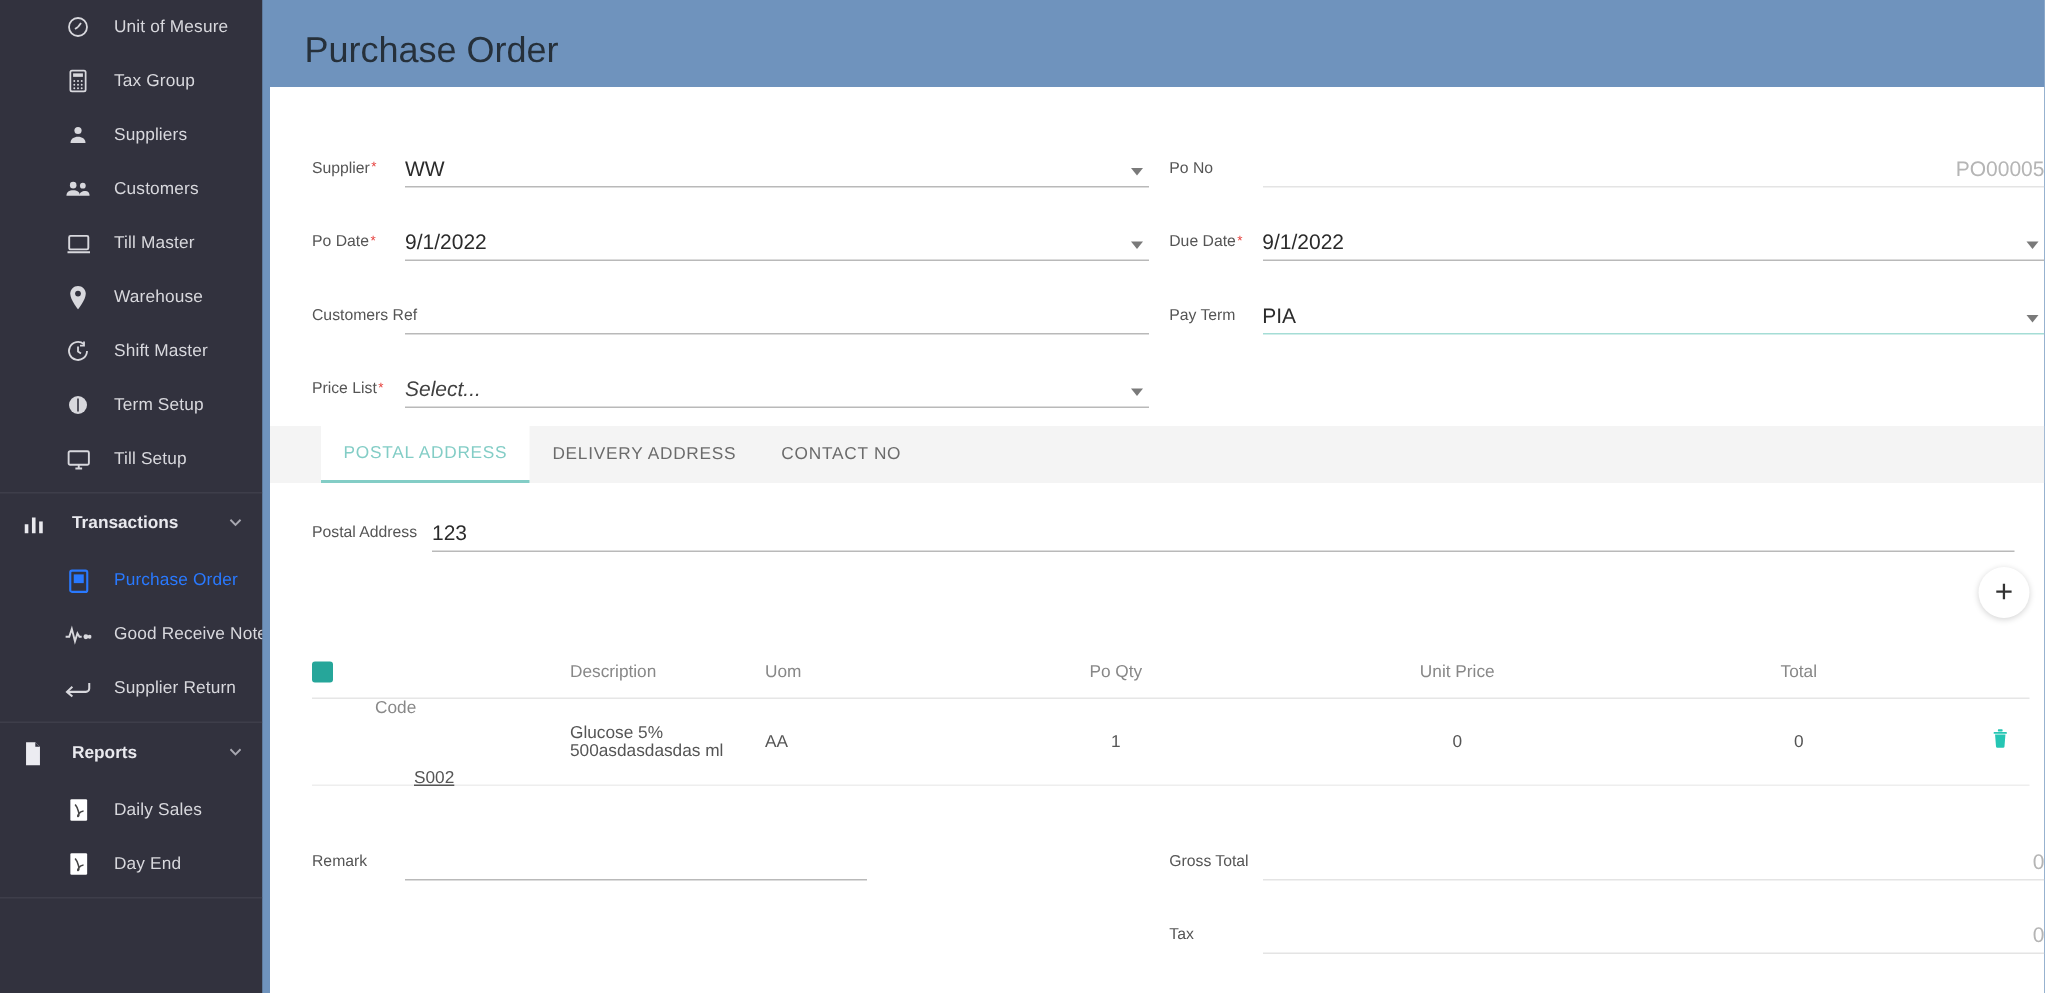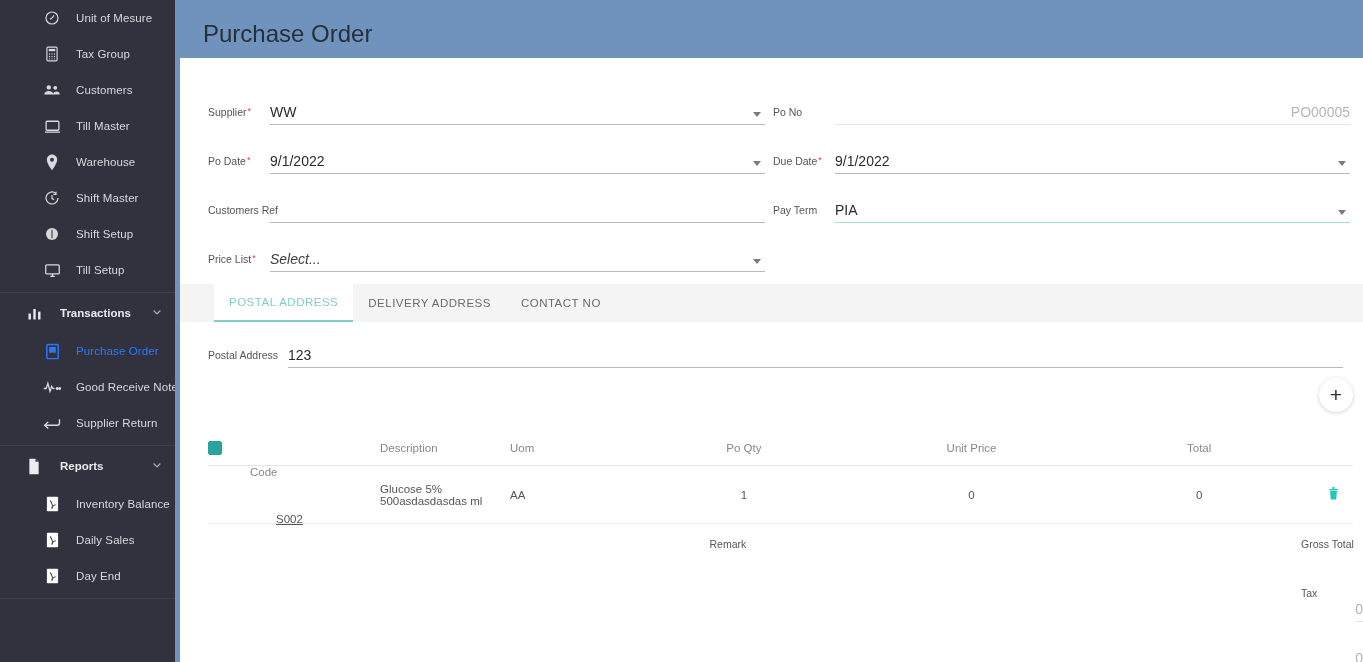--- a/index.html
+++ b/index.html
@@ -38,21 +38,21 @@
     margin-right: 14px;
     display: flex; align-items: center; justify-content: center;
     flex: 0 0 20px;
   }
   .sb-item svg { display: block; }
   .sb-item.active { color: #2979ff; }
   .sb-head {
     display: flex;
     align-items: center;
     height: 40px;
-    padding-left: 24px;
+    padding-left: 12px;
     padding-right: 12px;
     color: #e9e9ee;
     font-size: 11.5px;
     font-weight: bold;
     cursor: pointer;
     justify-content: space-between;
   }
   .sb-head .ic { width: 20px; margin-right: 16px; display:flex; align-items:center; justify-content:center; flex:0 0 20px;}
   .sb-head .chev { margin-left: auto; opacity: .75; }
 
@@ -73,21 +73,21 @@
     line-height: 36px;
   }
   .card {
     background: #fff;
     margin-left: 5px;
     min-height: 604px;
     position: relative;
   }
 
   
-  .form-area { padding: 18px 13px 0 0; }
+  .form-area { padding: 18px 0 0 0; }
   .frow { display: flex; }
   .fcol { width: 50%; display: flex; align-items: flex-end; padding: 0 0 0 28px; height: 49px; }
   .fcol.right { padding-left: 8px; }
   .flabel {
     font-size: 10.5px;
     color: #555;
     width: 62px;
     flex: 0 0 62px;
     text-align: left;
     padding-bottom: 7px;
@@ -185,21 +185,21 @@
   .trow .c-code, .trow .c-desc, .trow .c-uom { color: #555; }
   .trow .c-code { padding-left: 26px; text-decoration: underline; }
   .trow .c-qty, .trow .c-price, .trow .c-total { color: #555; }
   .desc-l2 { display: block; }
   .trash { color: #26c6b4; font-size: 13px; cursor: pointer; }
 
   
   .bottom { display: flex; padding-top: 14px; }
   .bleft { width: 50%; padding-left: 28px; }
   .bright { width: 50%; padding-left: 8px; }
-  .brow { display: flex; align-items: flex-end; height: 49px; flex-direction: column; }
+  .brow { display: flex; align-items: flex-end; height: 49px; }
   .brow .flabel { width: 62px; flex: 0 0 62px; }
   .bleft .fctrl { max-width: 308px; }
 </style>
 </head>
 <body>
 
 <div class="app">
 
   <div class="sidebar">
 
@@ -228,20 +228,29 @@
               <circle cx="9" cy="14.4" r=".9" fill="#d8d8dd" stroke="none"></circle>
               <circle cx="12.4" cy="14.4" r=".9" fill="#d8d8dd" stroke="none"></circle>
               <circle cx="5.6" cy="17.6" r=".9" fill="#d8d8dd" stroke="none"></circle>
               <circle cx="9" cy="17.6" r=".9" fill="#d8d8dd" stroke="none"></circle>
               <circle cx="12.4" cy="17.6" r=".9" fill="#d8d8dd" stroke="none"></circle>
             </svg>
           </span>
         <span>Tax Group</span>
       </div>
 
+      <div class="sb-item">
+        <span class="ic">
+            <svg width="16" height="16" viewBox="0 0 24 24" fill="#d8d8dd">
+              <circle cx="12" cy="7.5" r="3.6"></circle>
+              <path d="M4.5 20c0-4.1 3.4-6.3 7.5-6.3s7.5 2.2 7.5 6.3z"></path>
+            </svg>
+          </span>
+        <span>Suppliers</span>
+      </div>
 
       <div class="sb-item">
         <span class="ic">
             <svg width="18" height="16" viewBox="0 0 28 24" fill="#d8d8dd">
               <circle cx="9" cy="8" r="3.4"></circle>
               <circle cx="19" cy="8.6" r="3"></circle>
               <path d="M2 19c0-3.7 3.1-5.6 7-5.6s7 1.9 7 5.6z"></path>
               <path d="M15.5 19c0-3.2 2.6-4.8 5.8-4.8 2.6 0 4.7 1.3 4.7 4.8z"></path>
             </svg>
           </span>
@@ -279,21 +288,21 @@
         <span>Shift Master</span>
       </div>
 
       <div class="sb-item">
         <span class="ic">
             <svg width="16" height="16" viewBox="0 0 24 24">
               <circle cx="12" cy="12" r="9" fill="#d8d8dd"></circle>
               <path d="M12 5.5v13" stroke="#32323e" stroke-width="1.6"></path>
             </svg>
           </span>
-        <span>Shift Setup</span>
+        <span>Term Setup</span>
       </div>
 
       <div class="sb-item">
         <span class="ic">
             <svg width="17" height="15" viewBox="0 0 22 20" fill="none" stroke="#d8d8dd" stroke-width="1.7">
               <rect x="2" y="2.5" width="18" height="12" rx="1.3"></rect>
               <path d="M8 17.8h6"></path>
               <path d="M11 14.5v3.3"></path>
             </svg>
           </span>
@@ -355,29 +364,20 @@
               <path d="M3 1h8l4 4v16H3z"></path>
               <path d="M11 1v4h4" fill="#32323e"></path>
             </svg>
           </span>
         <span>Reports</span>
         <span class="chev"><svg width="12" height="12" viewBox="0 0 16 16" fill="none" stroke="#cfcfd6" stroke-width="1.7">
               <path d="M3.5 6 L8 10.5 L12.5 6"></path>
             </svg></span>
       </div>
 
-      <div class="sb-item">
-        <span class="ic">
-            <svg width="15" height="16" viewBox="0 0 18 20">
-              <rect x="2" y="1" width="14" height="18" rx="1" fill="#fff"></rect>
-              <path d="M6 5.5c2.5 3 4 9 2.6 9.8-1.4.8.6-4.2 4.4-4.4" stroke="#444" stroke-width="1.3" fill="none"></path>
-            </svg>
-          </span>
-        <span>Inventory Balance</span>
-      </div>
 
       <div class="sb-item">
         <span class="ic">
             <svg width="15" height="16" viewBox="0 0 18 20">
               <rect x="2" y="1" width="14" height="18" rx="1" fill="#fff"></rect>
               <path d="M6 5.5c2.5 3 4 9 2.6 9.8-1.4.8.6-4.2 4.4-4.4" stroke="#444" stroke-width="1.3" fill="none"></path>
             </svg>
           </span>
         <span>Daily Sales</span>
       </div>

